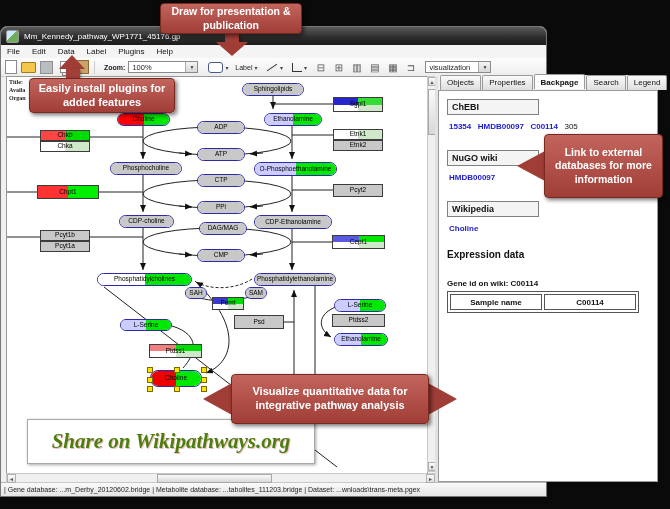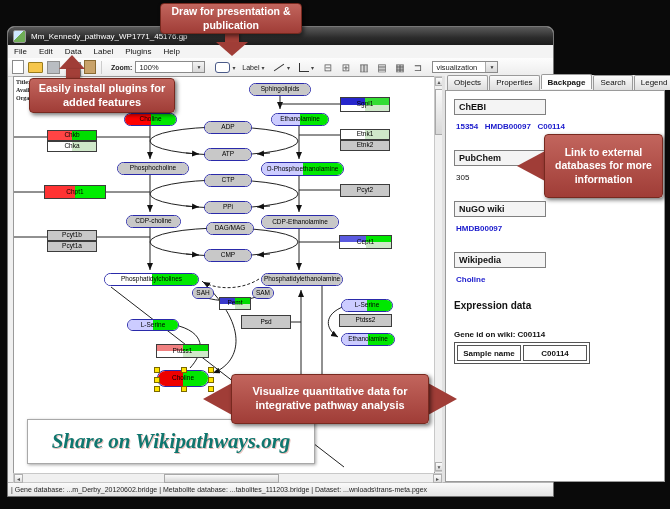--- a/index.html
+++ b/index.html
@@ -1,20 +1,20 @@
 <!DOCTYPE html>
 <html><head>
 <meta charset="utf-8">
 <style>
   html,body{margin:0;padding:0;}
   body{width:670px;height:509px;position:relative;overflow:hidden;background:#0a0a0a;
        font-family:"Liberation Sans",sans-serif;}
 
   
-  #win{position:absolute;left:7px;top:26px;width:547px;height:471px;background:#f0f0f0;
+  #win{position:absolute;left:0;top:26px;width:547px;height:471px;background:#f0f0f0;
        border:1px solid #777;border-radius:7px 7px 0 0;box-sizing:border-box;}
   #titlebar{position:absolute;left:0;top:0;right:0;height:18px;border-radius:6px 6px 0 0;
        background:linear-gradient(#5a5a5a,#2b2b2b 60%,#1c1c1c);display:flex;align-items:center;
        color:#fff;font-size:8px;padding-left:5px;box-sizing:border-box;}
   #appicon{width:11px;height:11px;margin-right:5px;border-radius:2px;
        background:linear-gradient(135deg,#cfe8ff 45%,#6fae57 45%);border:1px solid #999;}
   #menubar{position:absolute;left:0;top:18px;right:0;height:13px;background:#f4f4f4;
        border-bottom:1px solid #d8d8d8;display:flex;align-items:center;font-size:8px;color:#111;}
   #menubar span{padding:1px 6px;}
   #toolbar{position:absolute;left:0;top:31px;right:0;height:18px;
@@ -74,40 +74,40 @@
        padding:2px 4px;width:82px;margin-top:17px;}
   .bp-header.first{margin-top:4px;}
   .bp-header.wide{width:92px;}
   .bp-link{display:inline-block;margin:7px 0 0 2px;font-size:8px;font-weight:bold;color:#1a1acc;
        }
   .bp-plain{display:inline-block;margin:7px 0 0 2px;font-size:8px;color:#111;}
   #exp-heading{font-weight:bold;font-size:10px;color:#111;margin-top:14px;}
   #geneid{font-weight:bold;font-size:8px;color:#111;margin-top:19px;}
   table.exp{border-collapse:separate;border-spacing:2px;border:1px solid #555;margin-top:3px;background:#fff;}
   table.exp td{border:1px solid #555;font-size:8px;font-weight:bold;color:#111;text-align:center;
-       padding:2px 2px;min-width:58px;height:10px;}
+       padding:2px 16px;min-width:58px;height:10px;}
 
   
   #statusbar{position:absolute;left:0;right:0;bottom:0;height:14px;background:linear-gradient(#fafafa,#e4e4e4);
        border-top:1px solid #b5b5b5;font-size:7px;color:#222;display:flex;align-items:center;
        padding-left:3px;box-sizing:border-box;white-space:nowrap;overflow:hidden;}
 
   
   .callout{position:absolute;z-index:50;background:linear-gradient(#c2655d,#a03d37);
        border:1px solid #77291f;border-radius:4px;color:#fff;font-weight:bold;font-size:10.5px;
        text-align:center;display:flex;align-items:center;justify-content:center;
        padding:2px 6px;box-sizing:border-box;box-shadow:2px 2px 4px rgba(0,0,0,0.55);line-height:1.25;}
   .tri{position:absolute;z-index:49;width:0;height:0;}
   .stem{position:absolute;z-index:49;background:#a33f38;box-shadow:1px 1px 3px rgba(0,0,0,0.4);}
 
   
   #banner{position:absolute;left:27px;top:419px;width:286px;height:43px;background:#fff;
        border:1px solid #a8a8a8;z-index:40;display:flex;align-items:center;justify-content:center;
        box-shadow:1px 1px 3px rgba(0,0,0,0.35);}
-  #banner span{font:bold italic 21px "Liberation Serif",serif;color:#0f766e;
+  #banner span{font:bold italic 21px "Liberation Serif",serif;color:#4d7c0f;
        text-shadow:1px 1px 0 #e9c0bc;white-space:nowrap;}
 </style>
 </head>
 <body>
 
 <div id="win">
 
   <div id="titlebar">
     <div id="appicon"></div>
     <span>Mm_Kennedy_pathway_WP1771_45176.gp</span>
@@ -524,21 +524,20 @@
       <div class="tab">Properties</div>
       <div class="tab active">Backpage</div>
       <div class="tab">Search</div>
       <div class="tab">Legend</div>
     </div>
     <div id="panelbody">
       <div class="bp-header first">ChEBI</div>
       <a class="bp-link">15354</a>
       <a class="bp-link">HMDB00097</a>
       <a class="bp-link">C00114</a>
-      <div class="bp-header">PubChem</div>
       <span class="bp-plain">305</span>
       <div class="bp-header">NuGO wiki</div>
       <a class="bp-link">HMDB00097</a>
       <div class="bp-header">Wikipedia</div>
       <a class="bp-link">Choline</a>
       <div id="exp-heading">Expression data</div>
       <div id="geneid">Gene id on wiki: C00114</div>
       <table class="exp">
         <tbody>
             <tr>

